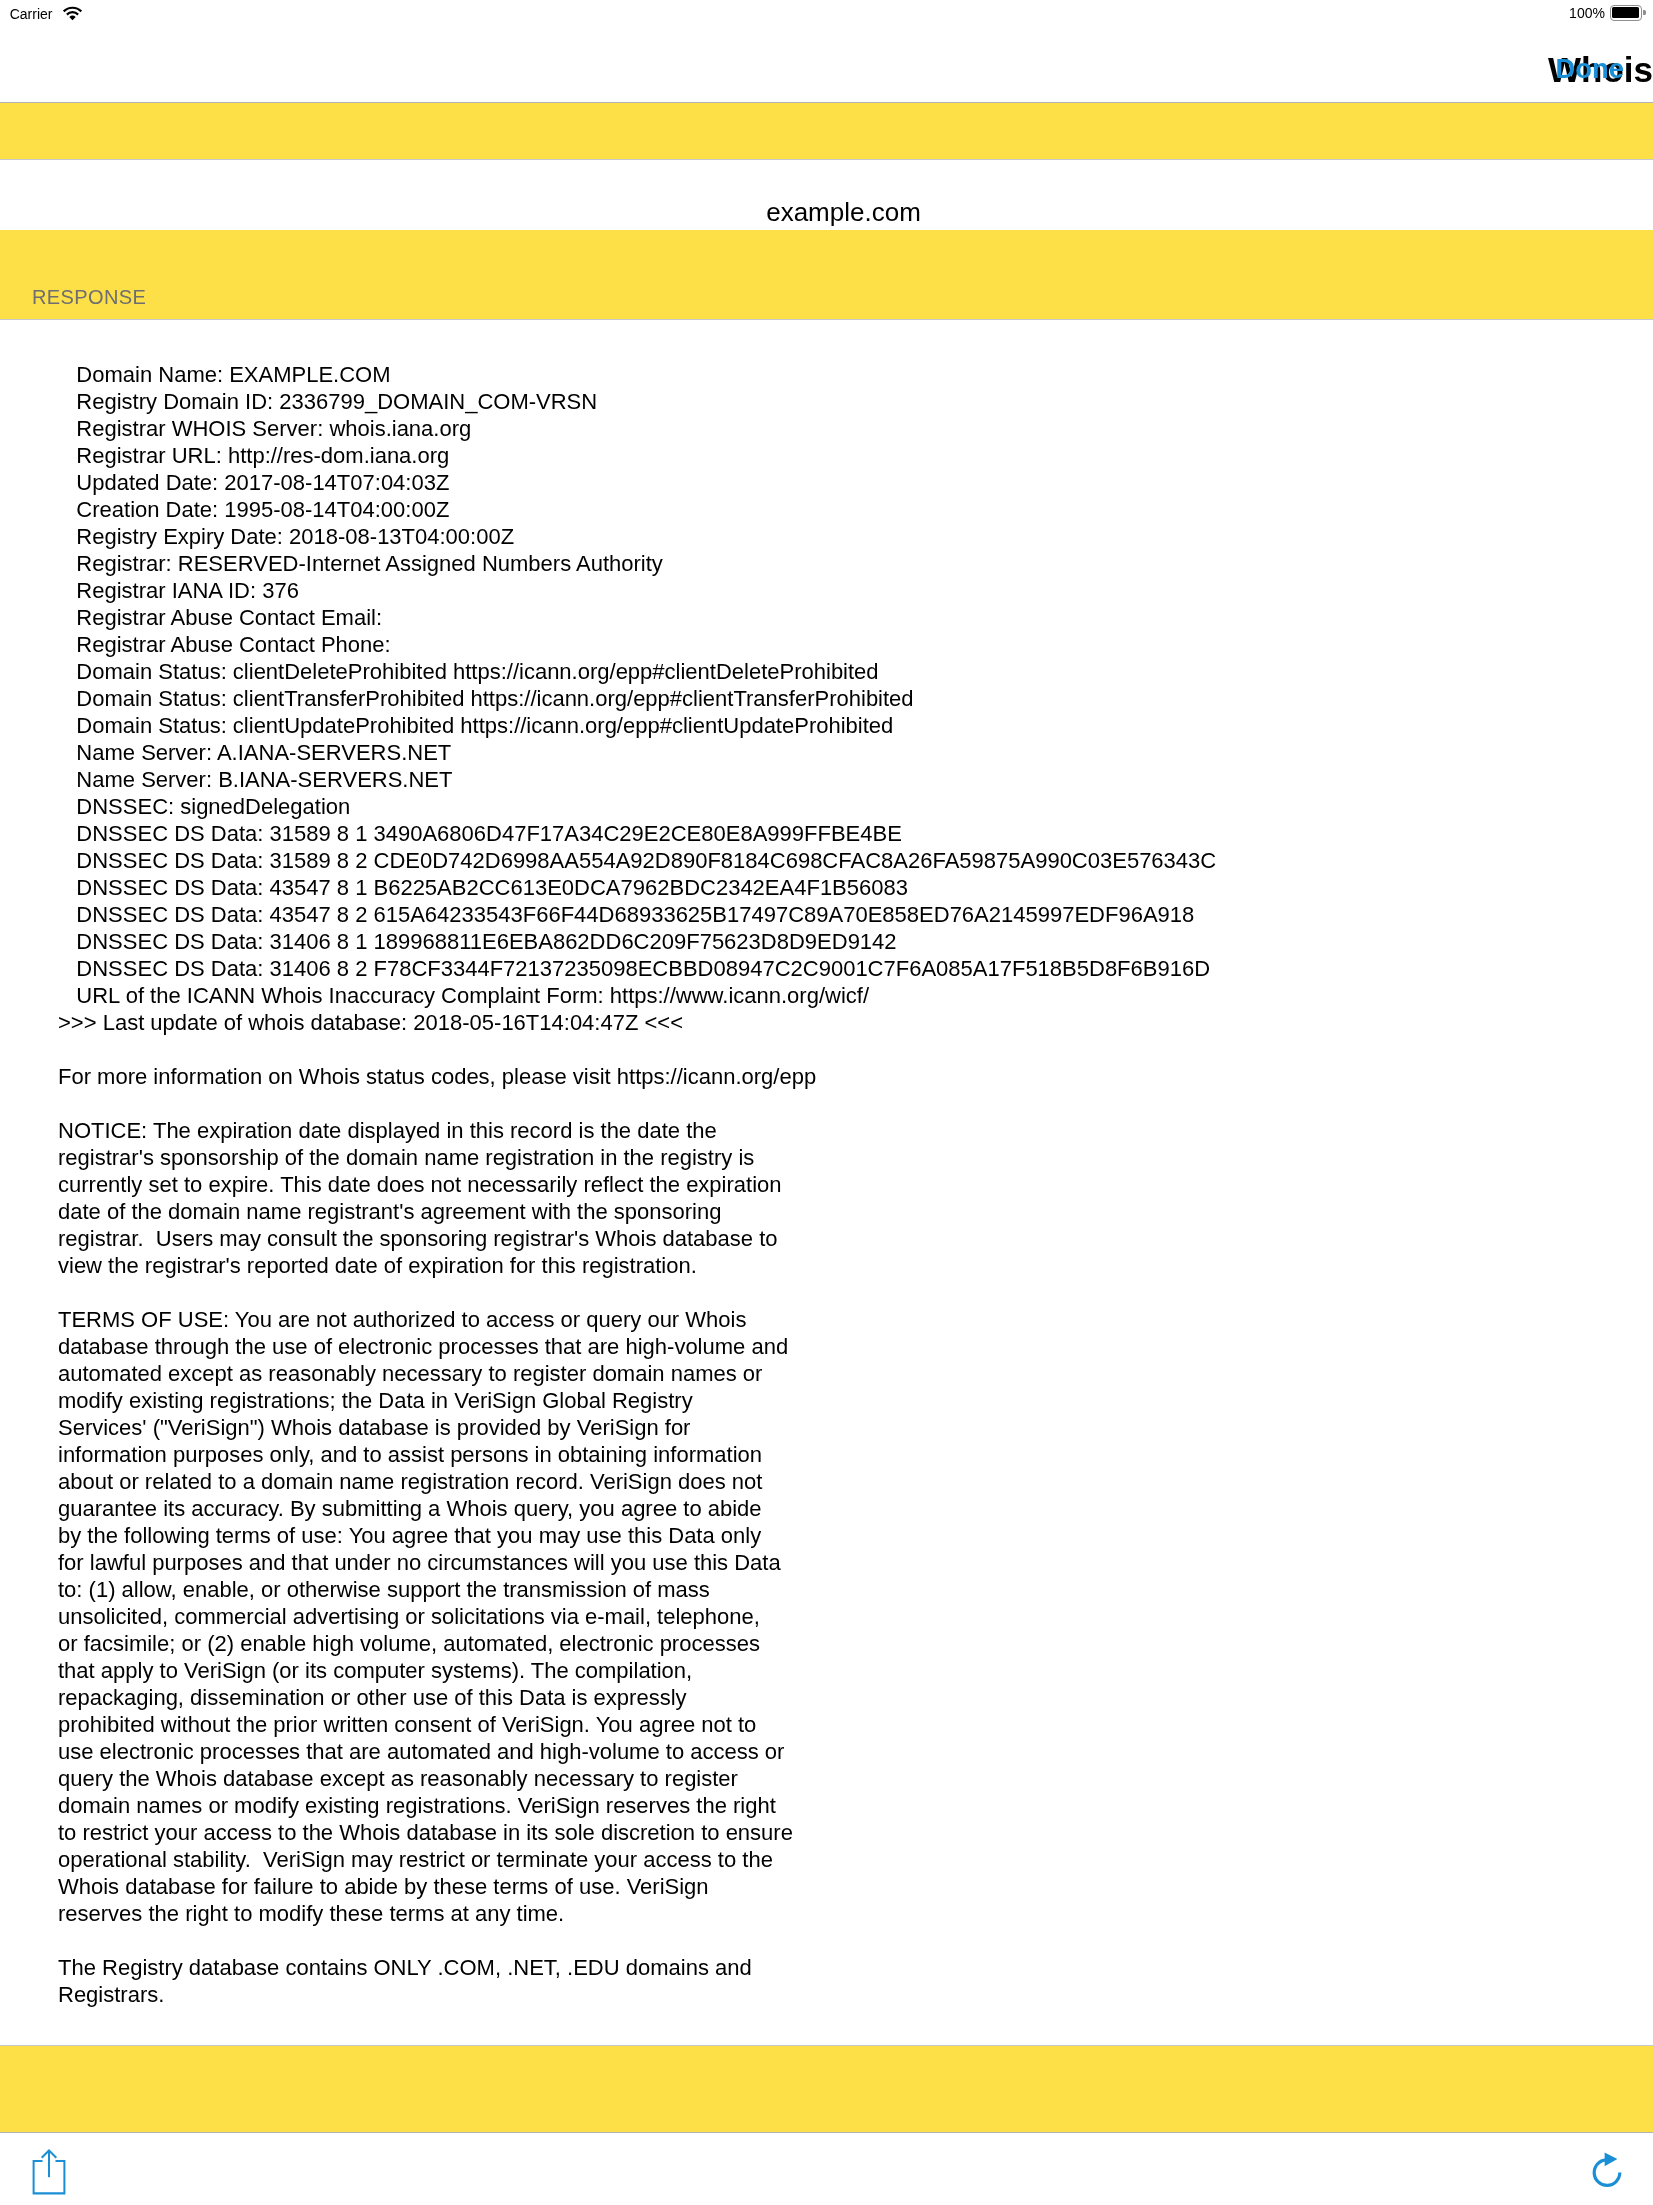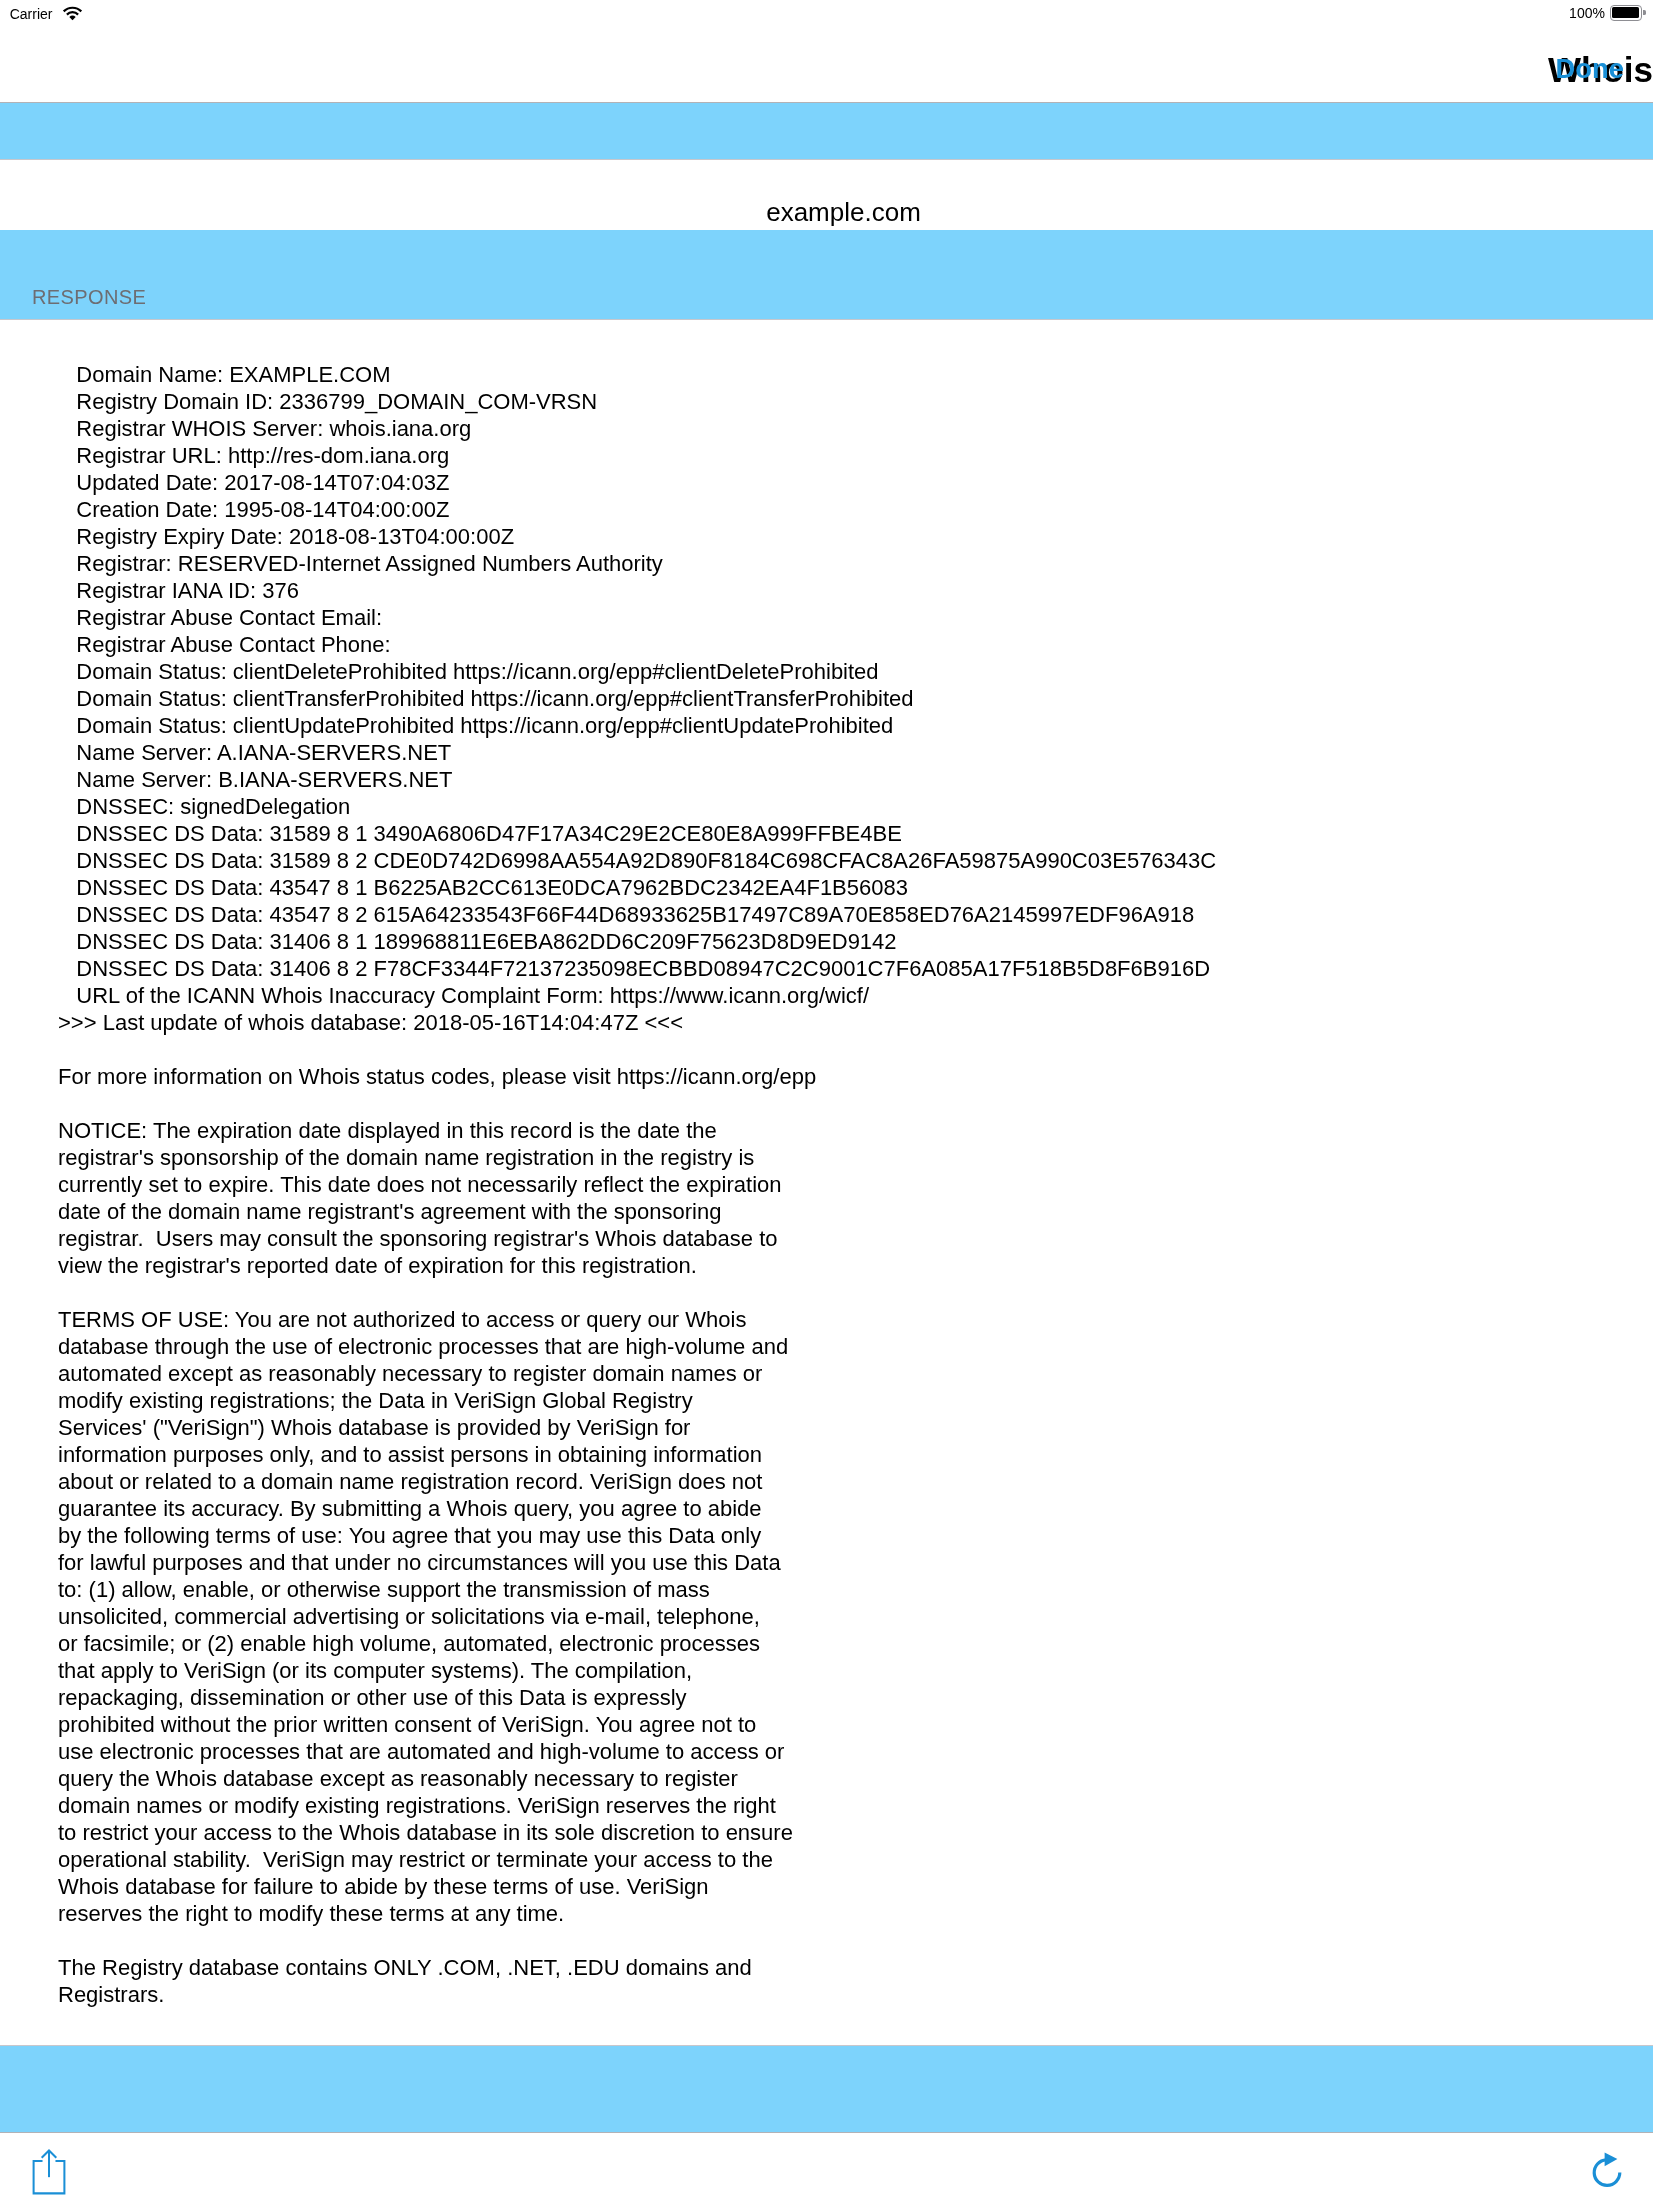--- a/index.html
+++ b/index.html
@@ -18,21 +18,21 @@
   .battery-fill { width: 100%; height: 100%; background: #000; border-radius: 1.6px; }
   .battery-tip { position: absolute; right: -4.8px; top: 4px; width: 2.4px; height: 5.7px; background: #8e8e93; border-radius: 0 1.6px 1.6px 0; }
 
   .nav-bar {
     position: absolute; left: 0; top: 32px; width: 1653px; height: 71px;
     background: #fff; border-bottom: 1.6px solid #b2b2b6; box-sizing: border-box;
   }
   .nav-title { position: absolute; left: 0; right: 0; top: 18px; text-align: right; font-size: 35px; font-weight: bold; }
   .nav-done { position: absolute; right: 29px; top: 21px; font-size: 27.4px; font-weight: bold; color: #1a8fd6; cursor: pointer; }
 
-  .gray-band { position: absolute; left: 0; width: 1653px; background: #7dd3fc; }
+  .gray-band { position: absolute; left: 0; width: 1653px; background: #fde047; }
   .band-top { top: 103px; height: 57px; border-bottom: 1.6px solid #c8c7cc; box-sizing: border-box; }
   .domain-row {
     position: absolute; left: 0; top: 160px; width: 1653px; height: 70px; background: #fff;
   }
   .domain-input {
     width: 100%; height: 100%; border: none; outline: none; background: transparent;
     text-align: center; font-size: 26px; font-family: "Liberation Sans", sans-serif; color: #000; padding: 17px;
   }
   .section-header { top: 230px; height: 90px; border-bottom: 1.6px solid #c8c7cc; box-sizing: border-box; }
   .section-label { position: absolute; left: 32px; bottom: 9.7px; font-size: 20px; color: #6d6d72; letter-spacing: 0.4px; }

